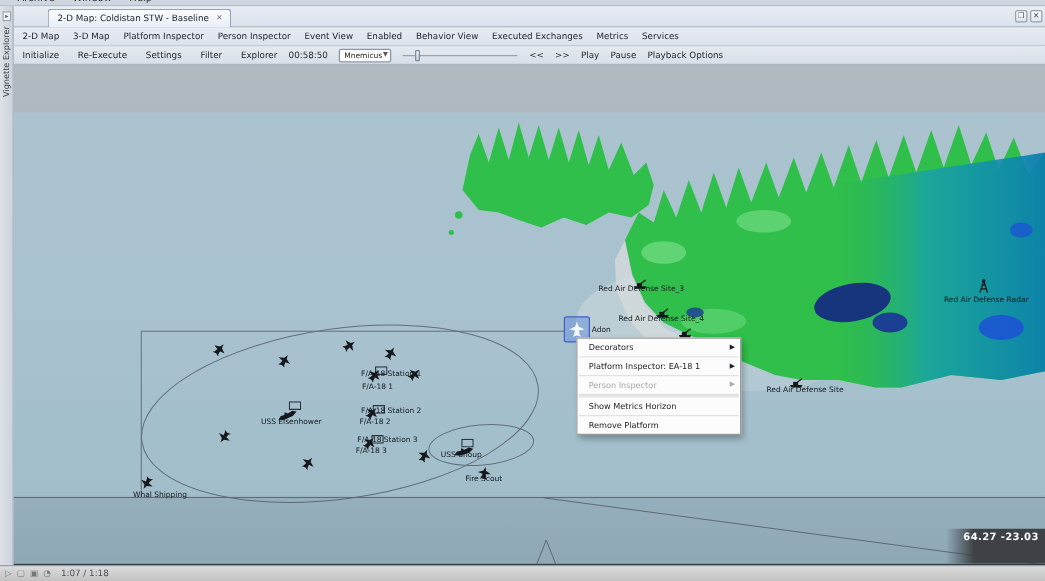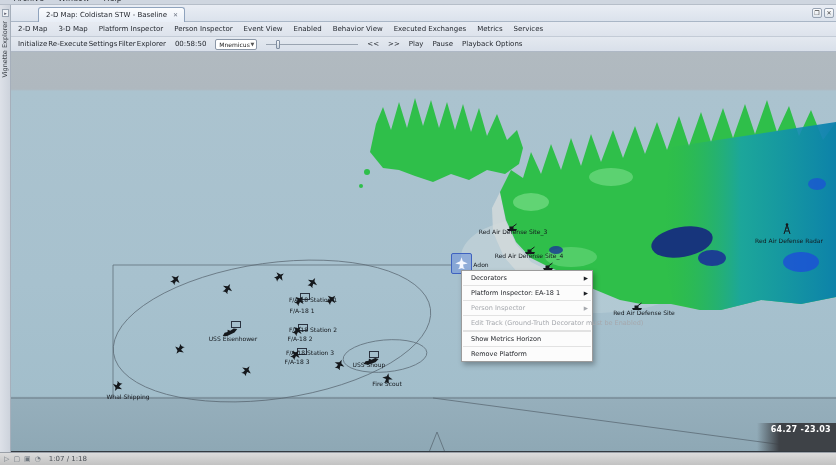--- a/index.html
+++ b/index.html
@@ -117,21 +117,21 @@
       <span class="mi">Person Inspector</span>
       <span class="mi">Event View</span>
       <span class="mi">Enabled</span>
       <span class="mi">Behavior View</span>
       <span class="mi">Executed Exchanges</span>
       <span class="mi">Metrics</span>
       <span class="mi">Services</span>
     </div>
 
   <div class="toolbar-row">
-    <span id="tb-buttons" style="display:flex;gap:1px;">
+    <span id="tb-buttons" style="display:flex;gap:15px;">
         <span class="tb">Initialize</span>
         <span class="tb">Re-Execute</span>
         <span class="tb">Settings</span>
         <span class="tb">Filter</span>
         <span class="tb">Explorer</span>
       </span>
     <span class="sim-time">00:58:50</span>
     <span class="rate-combo">
       <span>Mnemicus</span>
       <span class="arrow">▼</span>
@@ -339,23 +339,20 @@
         <div class="cm-item">
           <span>Platform Inspector: EA-18 1</span>
           <span class="sub-arrow">▶</span>
         </div>
         <div class="cm-sep"></div>
         <div class="cm-item disabled">
           <span>Person Inspector</span>
           <span class="sub-arrow">▶</span>
         </div>
         <div class="cm-sep"></div>
-        <div class="cm-item disabled">
-          <span>Edit Track (Ground-Truth Decorator must be Enabled)</span>
-        </div>
         <div class="cm-sep"></div>
         <div class="cm-sep"></div>
         <div class="cm-item">
           <span>Show Metrics Horizon</span>
         </div>
         <div class="cm-sep"></div>
         <div class="cm-item">
           <span>Remove Platform</span>
         </div>
       </div>

